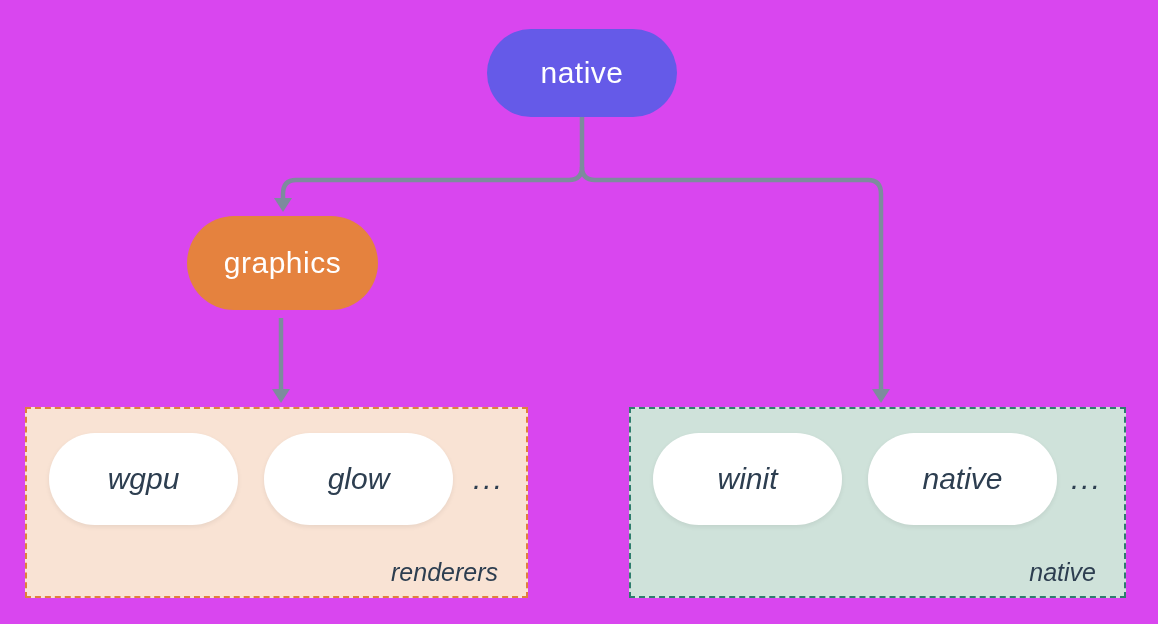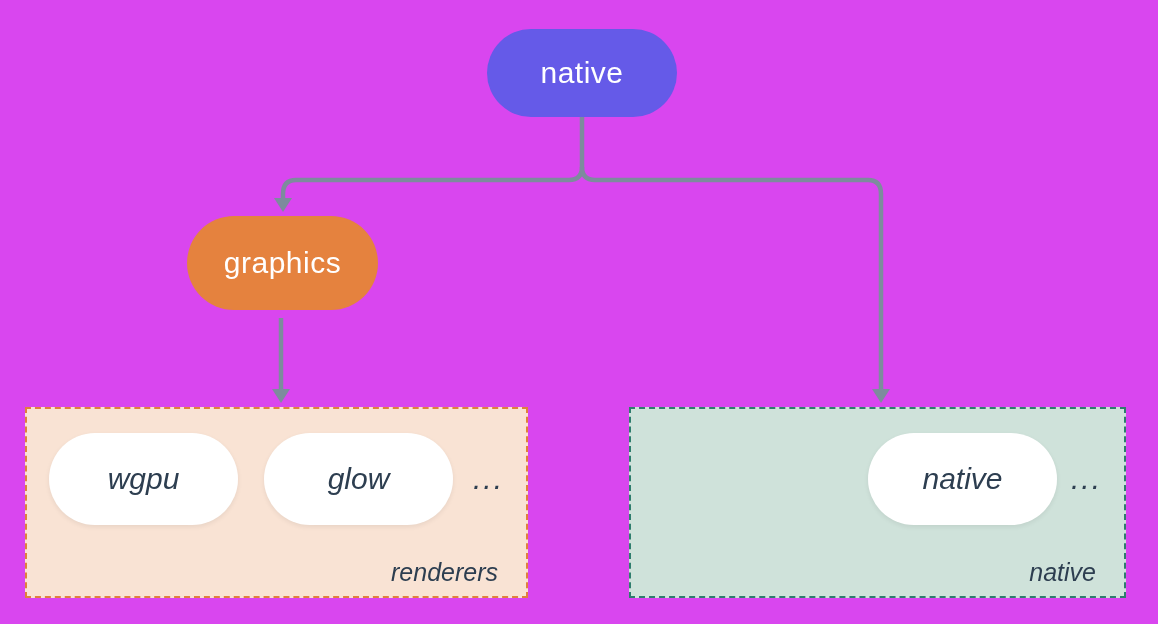--- a/index.html
+++ b/index.html
@@ -135,20 +135,23 @@
       <span>wgpu</span>
     </div>
     <div class="pill pill-2">
       <span>glow</span>
     </div>
     <div class="more">...</div>
     <div class="group-label">renderers</div>
   </div>
 
   <div class="group group-shells">
+    <div class="pill pill-1">
+      <span>winit</span>
+    </div>
     <div class="pill pill-2">
       <span>native</span>
     </div>
     <div class="more">...</div>
     <div class="group-label">native</div>
   </div>
 
 </div>
 
 </body></html>

